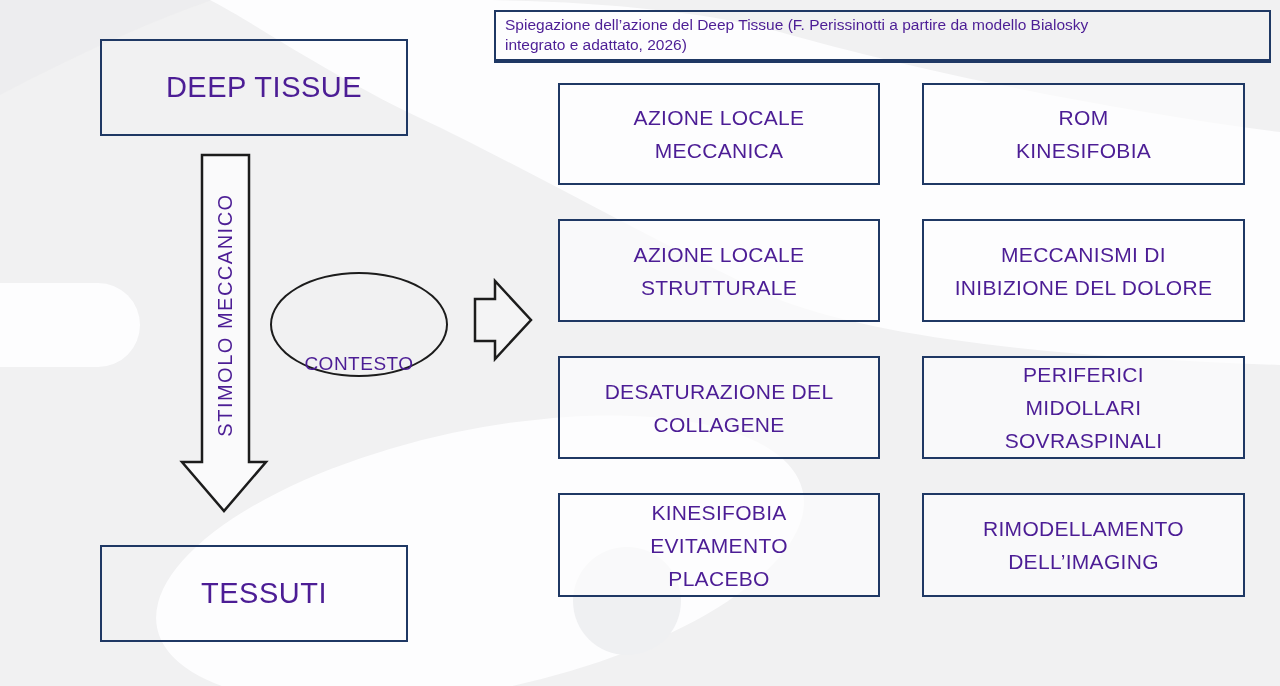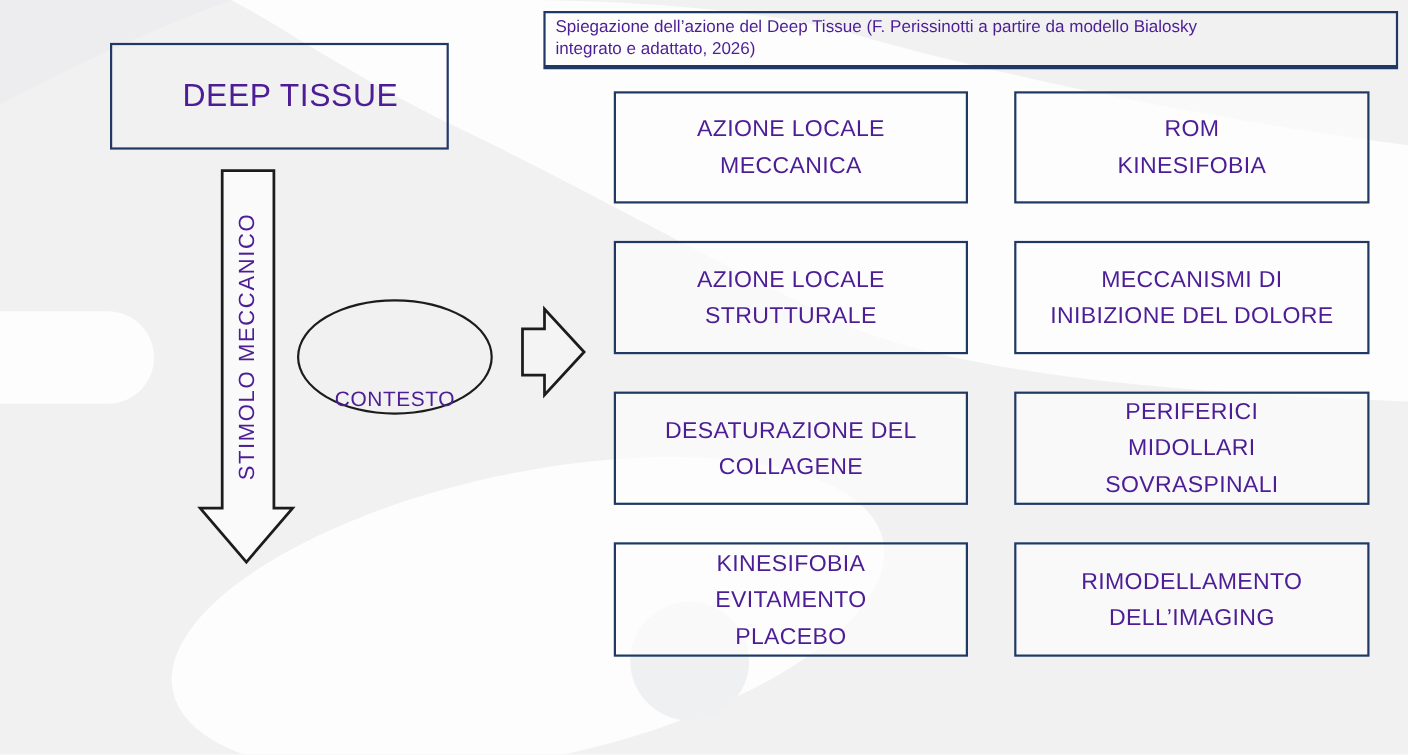--- a/index.html
+++ b/index.html
@@ -146,20 +146,21 @@
   <div class="arrow-label">STIMOLO MECCANICO</div>
 
   <div class="context">
     <span>CONTESTO</span>
   </div>
 
   <svg class="right-arrow" viewBox="0 0 68 92" xmlns="http://www.w3.org/2000/svg" aria-hidden="true">
     <polygon points="7,25 27,25 27,7 63,46 27,85 27,67 7,67" fill="rgba(255,255,255,0.25)" stroke="#1c1c1c" stroke-width="2.5" stroke-linejoin="miter"></polygon>
   </svg>
 
+  <div class="bigbox target">TESSUTI</div>
 
   <div class="grid">
     <div class="outcome">AZIONE LOCALE
 MECCANICA</div>
     <div class="outcome">ROM
 KINESIFOBIA</div>
     <div class="outcome">AZIONE LOCALE
 STRUTTURALE</div>
     <div class="outcome">MECCANISMI DI
 INIBIZIONE DEL DOLORE</div>

